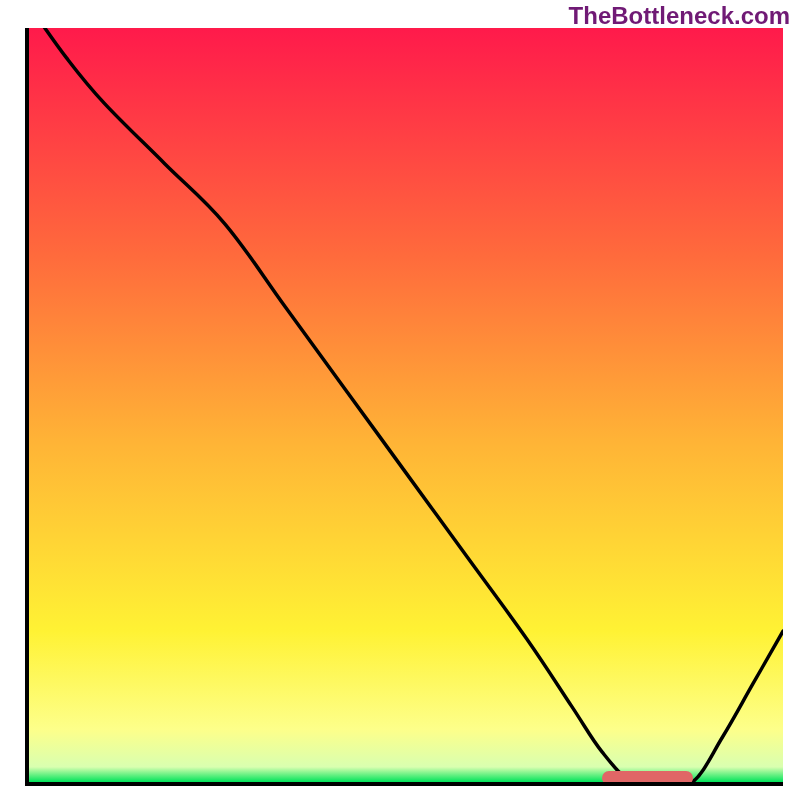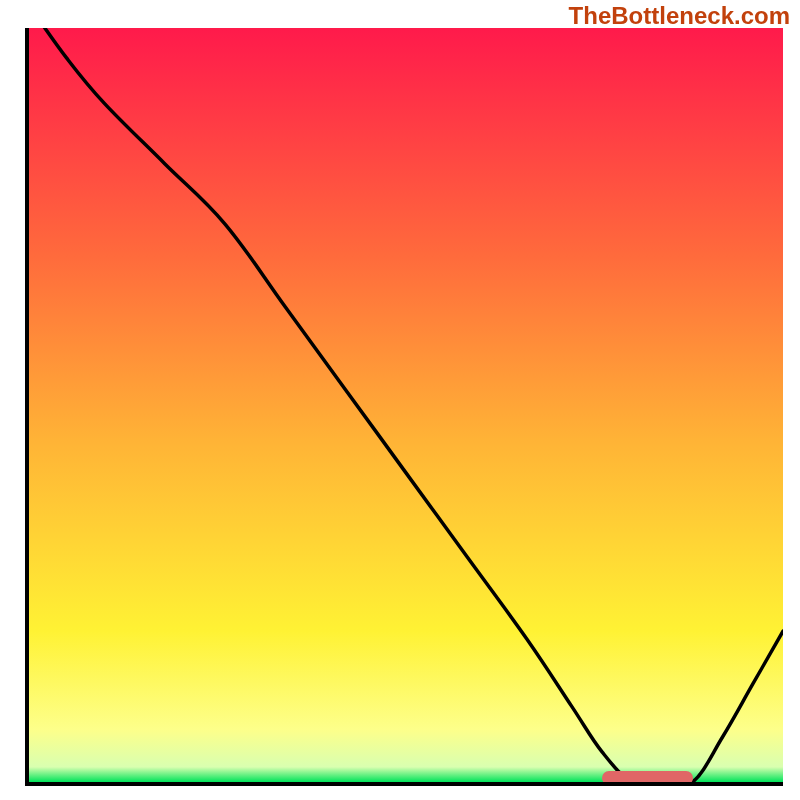--- a/index.html
+++ b/index.html
@@ -15,21 +15,21 @@
     position: relative;
     width: 800px;
     height: 800px;
   }
   .watermark {
     position: absolute;
     top: 2px;
     right: 10px;
     font-size: 24px;
     font-weight: bold;
-    color: #c2410c;
+    color: #701a75;
     letter-spacing: 0px;
     z-index: 10;
   }
   .plot-area {
     position: absolute;
     left: 25px;
     top: 28px;
     width: 758px;
     height: 758px;
     border-left: 4px solid #000;

